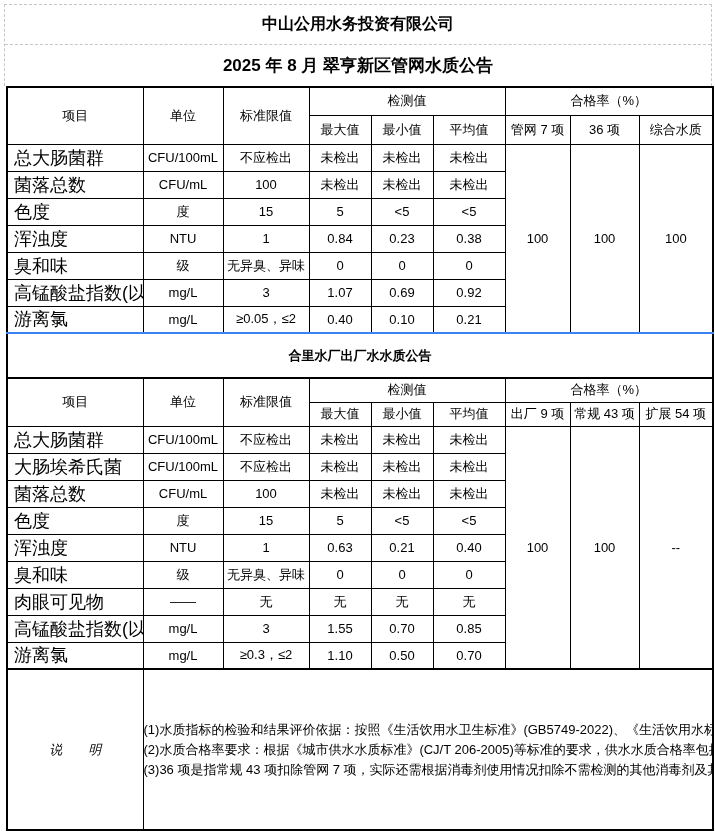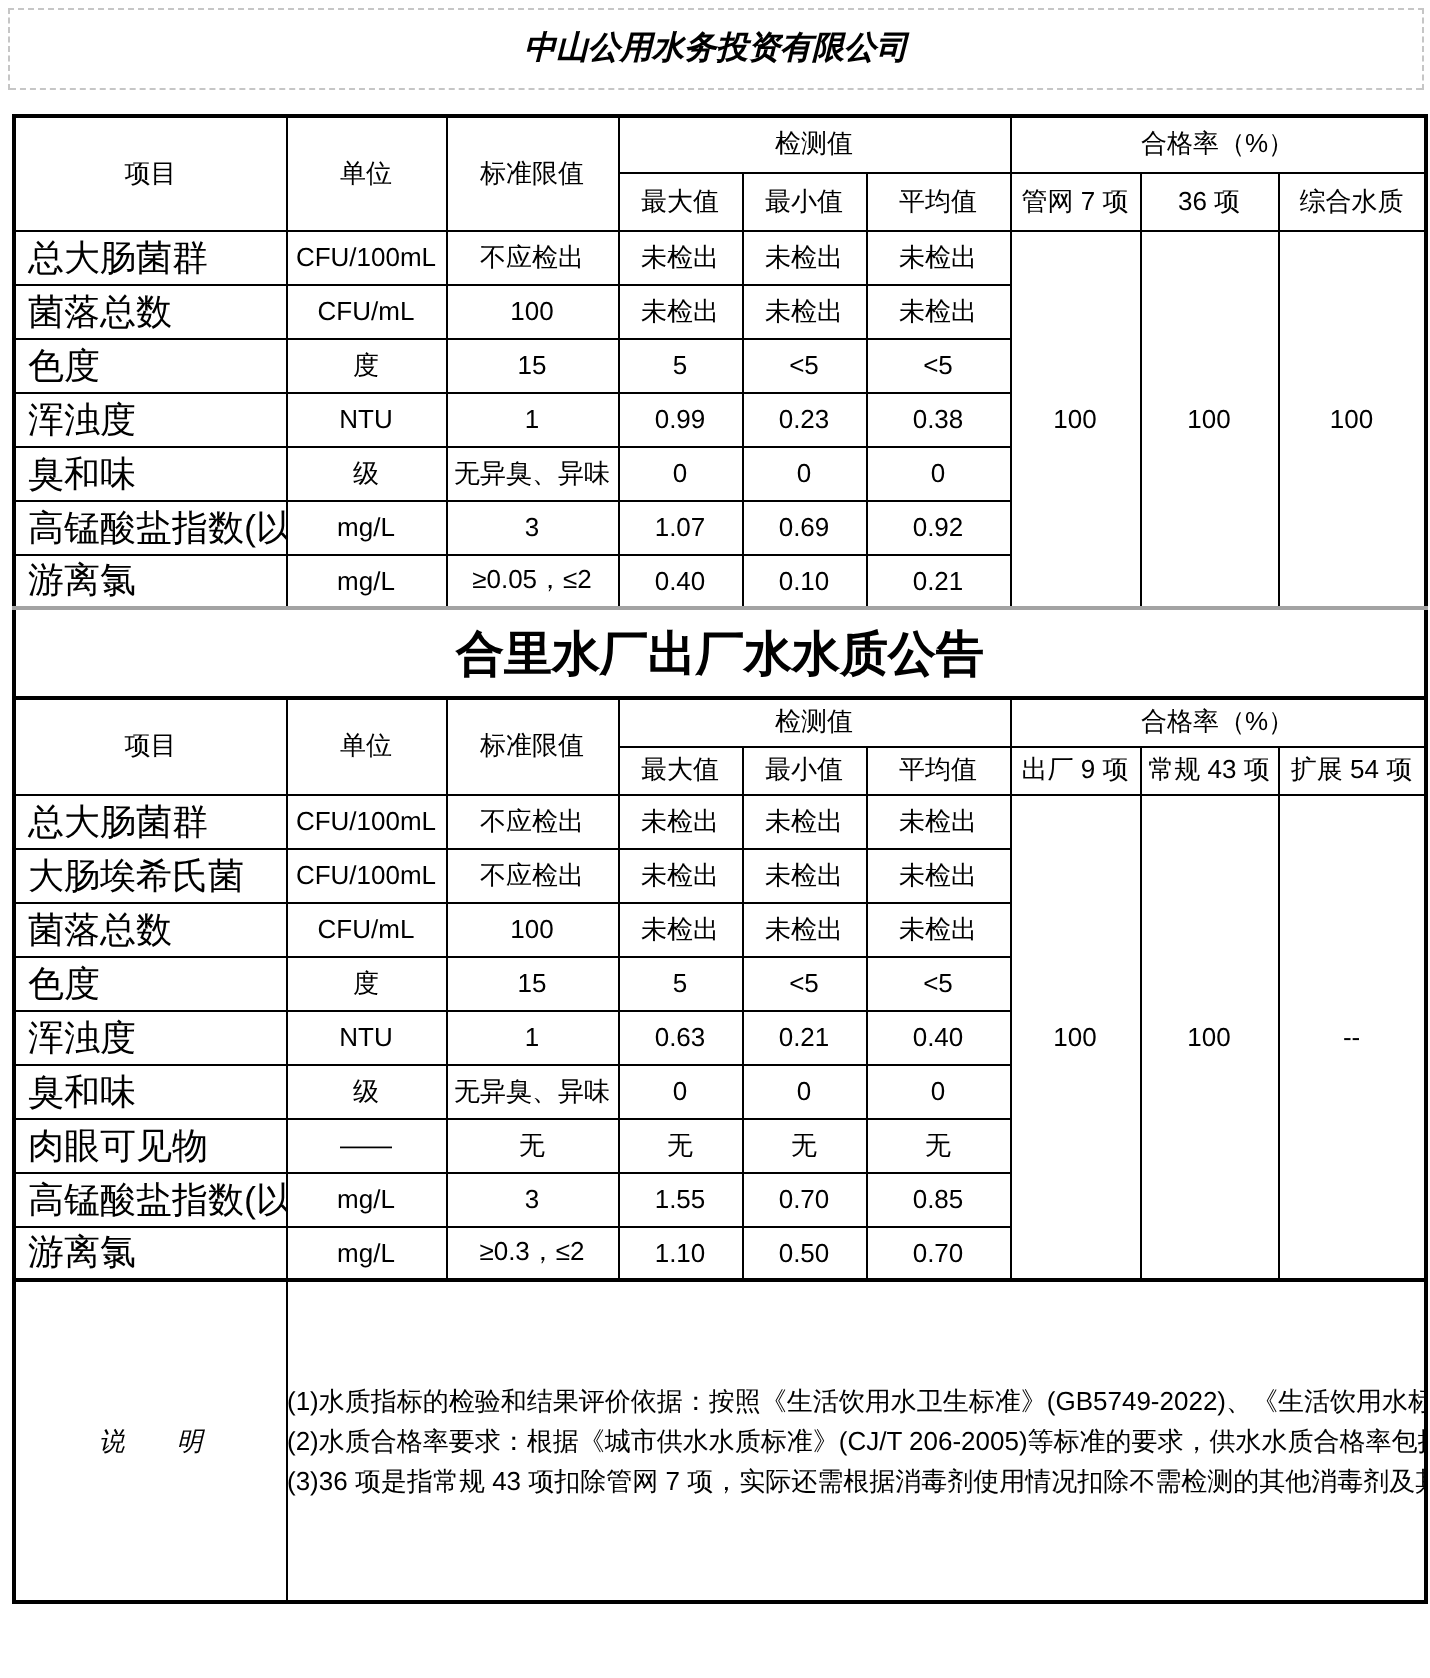--- a/index.html
+++ b/index.html
@@ -8,24 +8,23 @@
     position: relative;
     width: 715px;
     height: 839px;
     background: #ffffff;
     color: #000;
     font-family: "Liberation Sans", sans-serif;
     overflow: hidden;
   }
   
   .title-block {
-    margin: 4px 3px 12px 4px;
+    margin: 4px 3px 0 4px;
     border: 1px dashed #c6c6c6;
     border-bottom: none;
-    font-style: italic;
   }
   .title-row {
     height: 40px;
     display: flex;
     align-items: center;
     justify-content: center;
     text-align: center;
   }
   .title-row.company { border-bottom: 1px dashed #c6c6c6; font-size: 16px; font-weight: bold; }
   .title-row.report  { height: 41px; font-size: 17px; font-weight: bold; }
@@ -54,23 +53,23 @@
   tr.hdr-d th { height: 24px; }
   tr.body-row { height: 27px; }
   tr.body-row td.c-item {
     text-align: left;
     padding-left: 6px;
     font-size: 18px;
   }
   td.c-unit { font-size: 12px; margin-top: 44px; }
   tr.section-row td {
     height: 45px;
-    border-top: 2px solid #a3a3a3;
+    border-top: 2px solid #3b82f6;
     border-bottom: 2px solid #000;
-    font-size: 24px;
+    font-size: 13px;
     font-weight: bold;
   }
   tr.notes-row th, tr.notes-row td { border-top: 2px solid #000; }
   tr.notes-row { height: 161px; }
   td.notes-label {
     font-size: 14px;
     vertical-align: middle;
     font-style: italic;
   }
   td.notes-body {
@@ -85,20 +84,21 @@
     line-height: 20px;
   }
 </style>
 </head>
 <body>
 
 <div class="page">
 
   <div class="title-block">
     <div class="title-row company">中山公用水务投资有限公司</div>
+    <div class="title-row report">2025 年 8 月  翠亨新区管网水质公告</div>
   </div>
 
   <table class="grid">
     <colgroup>
       <col style="width:136px">
         <col style="width:80px">
         <col style="width:86px">
       <col style="width:62px">
         <col style="width:62px">
         <col style="width:72px">
@@ -148,21 +148,21 @@
       <td class="c-unit">度</td>
       <td>15</td>
       <td>5</td>
       <td>&lt;5</td>
       <td>&lt;5</td>
     </tr>
     <tr class="body-row">
       <td class="c-item">浑浊度</td>
       <td class="c-unit">NTU</td>
       <td>1</td>
-      <td>0.99</td>
+      <td>0.84</td>
       <td>0.23</td>
       <td>0.38</td>
     </tr>
     <tr class="body-row">
       <td class="c-item">臭和味</td>
       <td class="c-unit">级</td>
       <td>无异臭、异味</td>
       <td>0</td>
       <td>0</td>
       <td>0</td>

